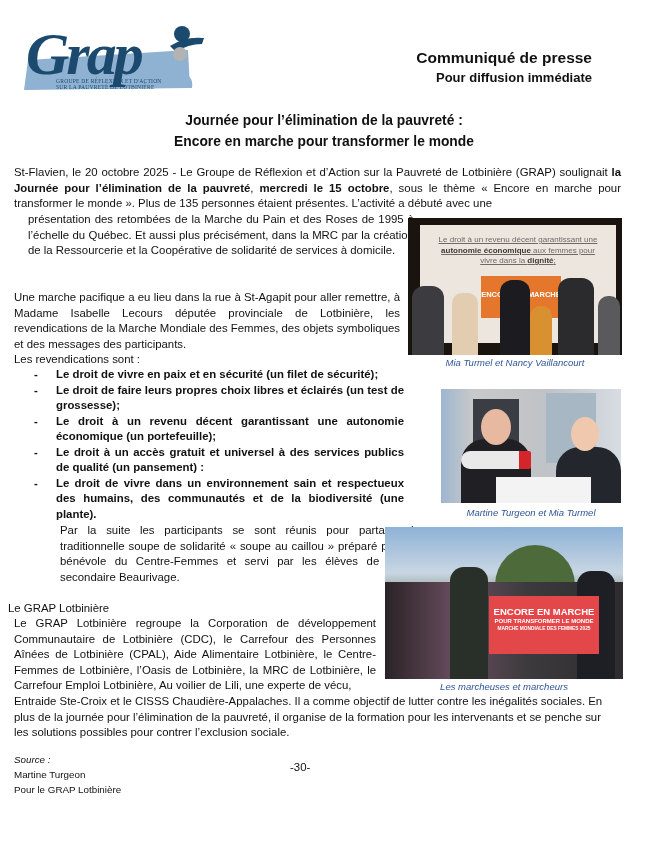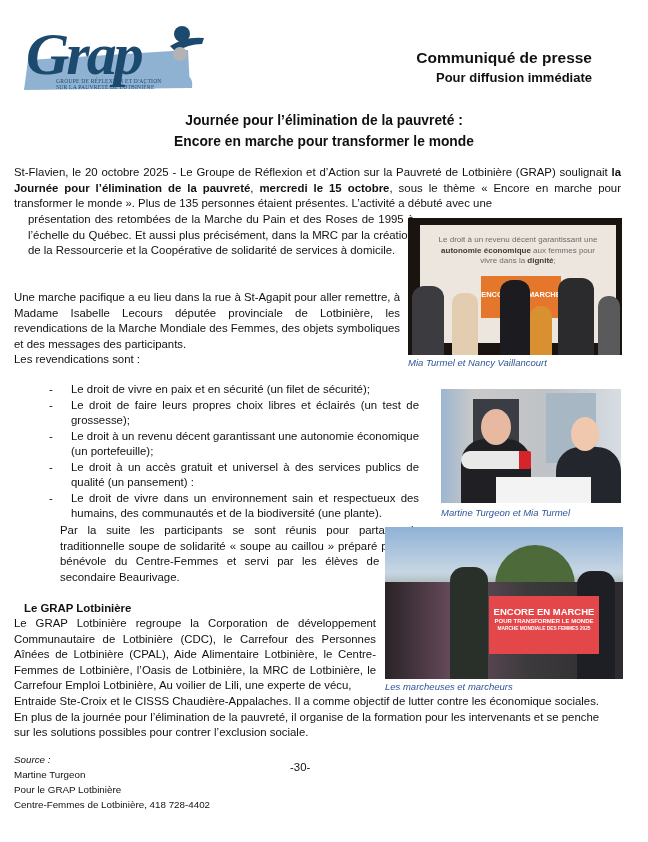--- a/index.html
+++ b/index.html
@@ -4,22 +4,22 @@
 <style>
   html, body { margin:0; padding:0; background:#fff; }
   body { width:648px; height:842px; position:relative; overflow:hidden;
          font-family:"Liberation Sans", sans-serif; color:#111; }
   .abs { position:absolute; }
   .txt { font-size:11.4px; line-height:15.5px; text-align:justify; }
   .header-right { right:56px; text-align:right; font-weight:bold; }
   .h1 { font-size:15.5px; }
   .h2 { font-size:13px; }
   .title { left:0; width:648px; text-align:center; font-weight:bold; font-size:13.8px; line-height:21px; }
-  .cap { font-style:italic; color:#2e5597; font-size:9.5px; text-align:left; }
-  ul.rev { list-style:none; margin:15px; padding:0; }
+  .cap { font-style:italic; color:#2e5597; font-size:9.5px; text-align:center; }
+  ul.rev { list-style:none; margin:0; padding:0;font-weight:bold; }
   ul.rev li { position:relative; padding-left:42px; }
   ul.rev li::before { content:"-"; position:absolute; left:20px; top:0; }
   .photo { overflow:hidden; }
 </style>
 </head>
 <body>
 
 <div class="abs" style="left:20px;top:14px;width:185px;height:78px;">
   <svg width="185" height="78" viewBox="0 0 185 78">
     <polygon points="8,46 168,36 170,74 4,76" fill="#8fb2d2"></polygon>
@@ -54,27 +54,27 @@
 <ul class="abs txt rev" style="left:14px;top:367px;width:390px;">
   <li>Le droit de vivre en paix et en sécurité (un filet de sécurité);</li>
   <li>Le droit de faire leurs propres choix libres et éclairés (un test de grossesse);</li>
   <li>Le droit à un revenu décent garantissant une autonomie économique (un portefeuille);</li>
   <li>Le droit à un accès gratuit et universel à des services publics de qualité (un pansement) :</li>
   <li>Le droit de vivre dans un environnement sain et respectueux des humains, des communautés et de la biodiversité (une plante).</li>
 </ul>
 
 <div class="abs txt" style="left:14px;top:523px;width:360px;margin-left:46px;">Par la suite les participants se sont réunis pour partager la traditionnelle soupe de solidarité « soupe au caillou » préparé par des bénévole du Centre-Femmes et servi par les élèves de l’école secondaire Beaurivage.</div>
 
-<div class="abs txt" style="left:24px;top:601px;font-weight:bold;">Le GRAP Lotbinière</div>
+<div class="abs txt" style="left:8px;top:601px;font-weight:normal;">Le GRAP Lotbinière</div>
 <div class="abs txt" style="left:14px;top:616px;width:362px;">Le GRAP Lotbinière regroupe la Corporation de développement Communautaire de Lotbinière (CDC), le Carrefour des Personnes Aînées de Lotbinière (CPAL), Aide Alimentaire Lotbinière, le Centre-Femmes de Lotbinière, l’Oasis de Lotbinière, la MRC de Lotbinière, le Carrefour Emploi Lotbinière, Au voilier de Lili, une experte de vécu,</div>
-<div class="abs txt" style="left:14px;top:694px;width:600px;text-align:left;">Entraide Ste-Croix et le CISSS Chaudière-Appalaches. Il a comme objectif de lutter contre les économique sociales. En plus de la journée pour l’élimination de la pauvreté, il organise de la formation pour les intervenants et se penche sur les solutions possibles pour contrer l’exclusion sociale.</div>
+<div class="abs txt" style="left:14px;top:694px;width:600px;text-align:left;">Entraide Ste-Croix et le CISSS Chaudière-Appalaches. Il a comme objectif de lutter contre les inégalités sociales. En plus de la journée pour l’élimination de la pauvreté, il organise de la formation pour les intervenants et se penche sur les solutions possibles pour contrer l’exclusion sociale.</div>
 
 <div class="abs photo" style="left:408px;top:218px;width:214px;height:137px;background:#1a1410;">
   <div class="abs" style="left:12px;top:7px;width:196px;height:118px;background:#ece6df;"></div>
-  <div class="abs" style="left:14px;top:17px;width:192px;text-align:center;font-size:8px;line-height:10.5px;color:#6e6a66;">
+  <div class="abs" style="left:14px;top:17px;width:192px;text-align:center;font-size:8px;line-height:10.5px;color:#6e6a66;text-decoration:underline;">
     <div>Le droit à un revenu décent garantissant une</div>
     <div><b style="color:#3f3a36">autonomie économique</b><span> aux femmes pour</span></div>
     <div><span>vivre dans la </span><b style="color:#3f3a36">dignité</b><span>;</span></div>
   </div>
   <div class="abs" style="left:73px;top:58px;width:80px;height:42px;background:#e5772c;color:#fff;font-weight:bold;font-size:7.5px;padding-top:14px;box-sizing:border-box;text-align:center;">ENCORE EN MARCHE</div>
   <div class="abs" style="left:4px;top:68px;width:32px;height:69px;background:#3b3b40;border-radius:12px 12px 0 0;"></div>
   <div class="abs" style="left:44px;top:75px;width:26px;height:62px;background:#e2cdb1;border-radius:10px 10px 0 0;"></div>
   <div class="abs" style="left:92px;top:62px;width:30px;height:75px;background:#1c1c20;border-radius:12px 12px 0 0;"></div>
   <div class="abs" style="left:122px;top:88px;width:22px;height:49px;background:#d99030;border-radius:10px 10px 0 0;"></div>
   <div class="abs" style="left:150px;top:60px;width:36px;height:77px;background:#2b2b2e;border-radius:12px 12px 0 0;"></div>
@@ -106,14 +106,13 @@
   </div>
 </div>
 <div class="abs cap" style="left:385px;top:681px;width:238px;">Les marcheuses et marcheurs</div>
 
 <div class="abs txt" style="left:290px;top:760px;">-30-</div>
 
 <div class="abs" style="left:14px;top:752px;font-size:9.8px;line-height:15px;">
   <div style="font-style:italic;">Source :</div>
   <div>Martine Turgeon</div>
   <div>Pour le GRAP Lotbinière</div>
-  <div>Centre-Femmes de Lotbinière, 418 728-4402</div>
 </div>
 
 </body></html>

